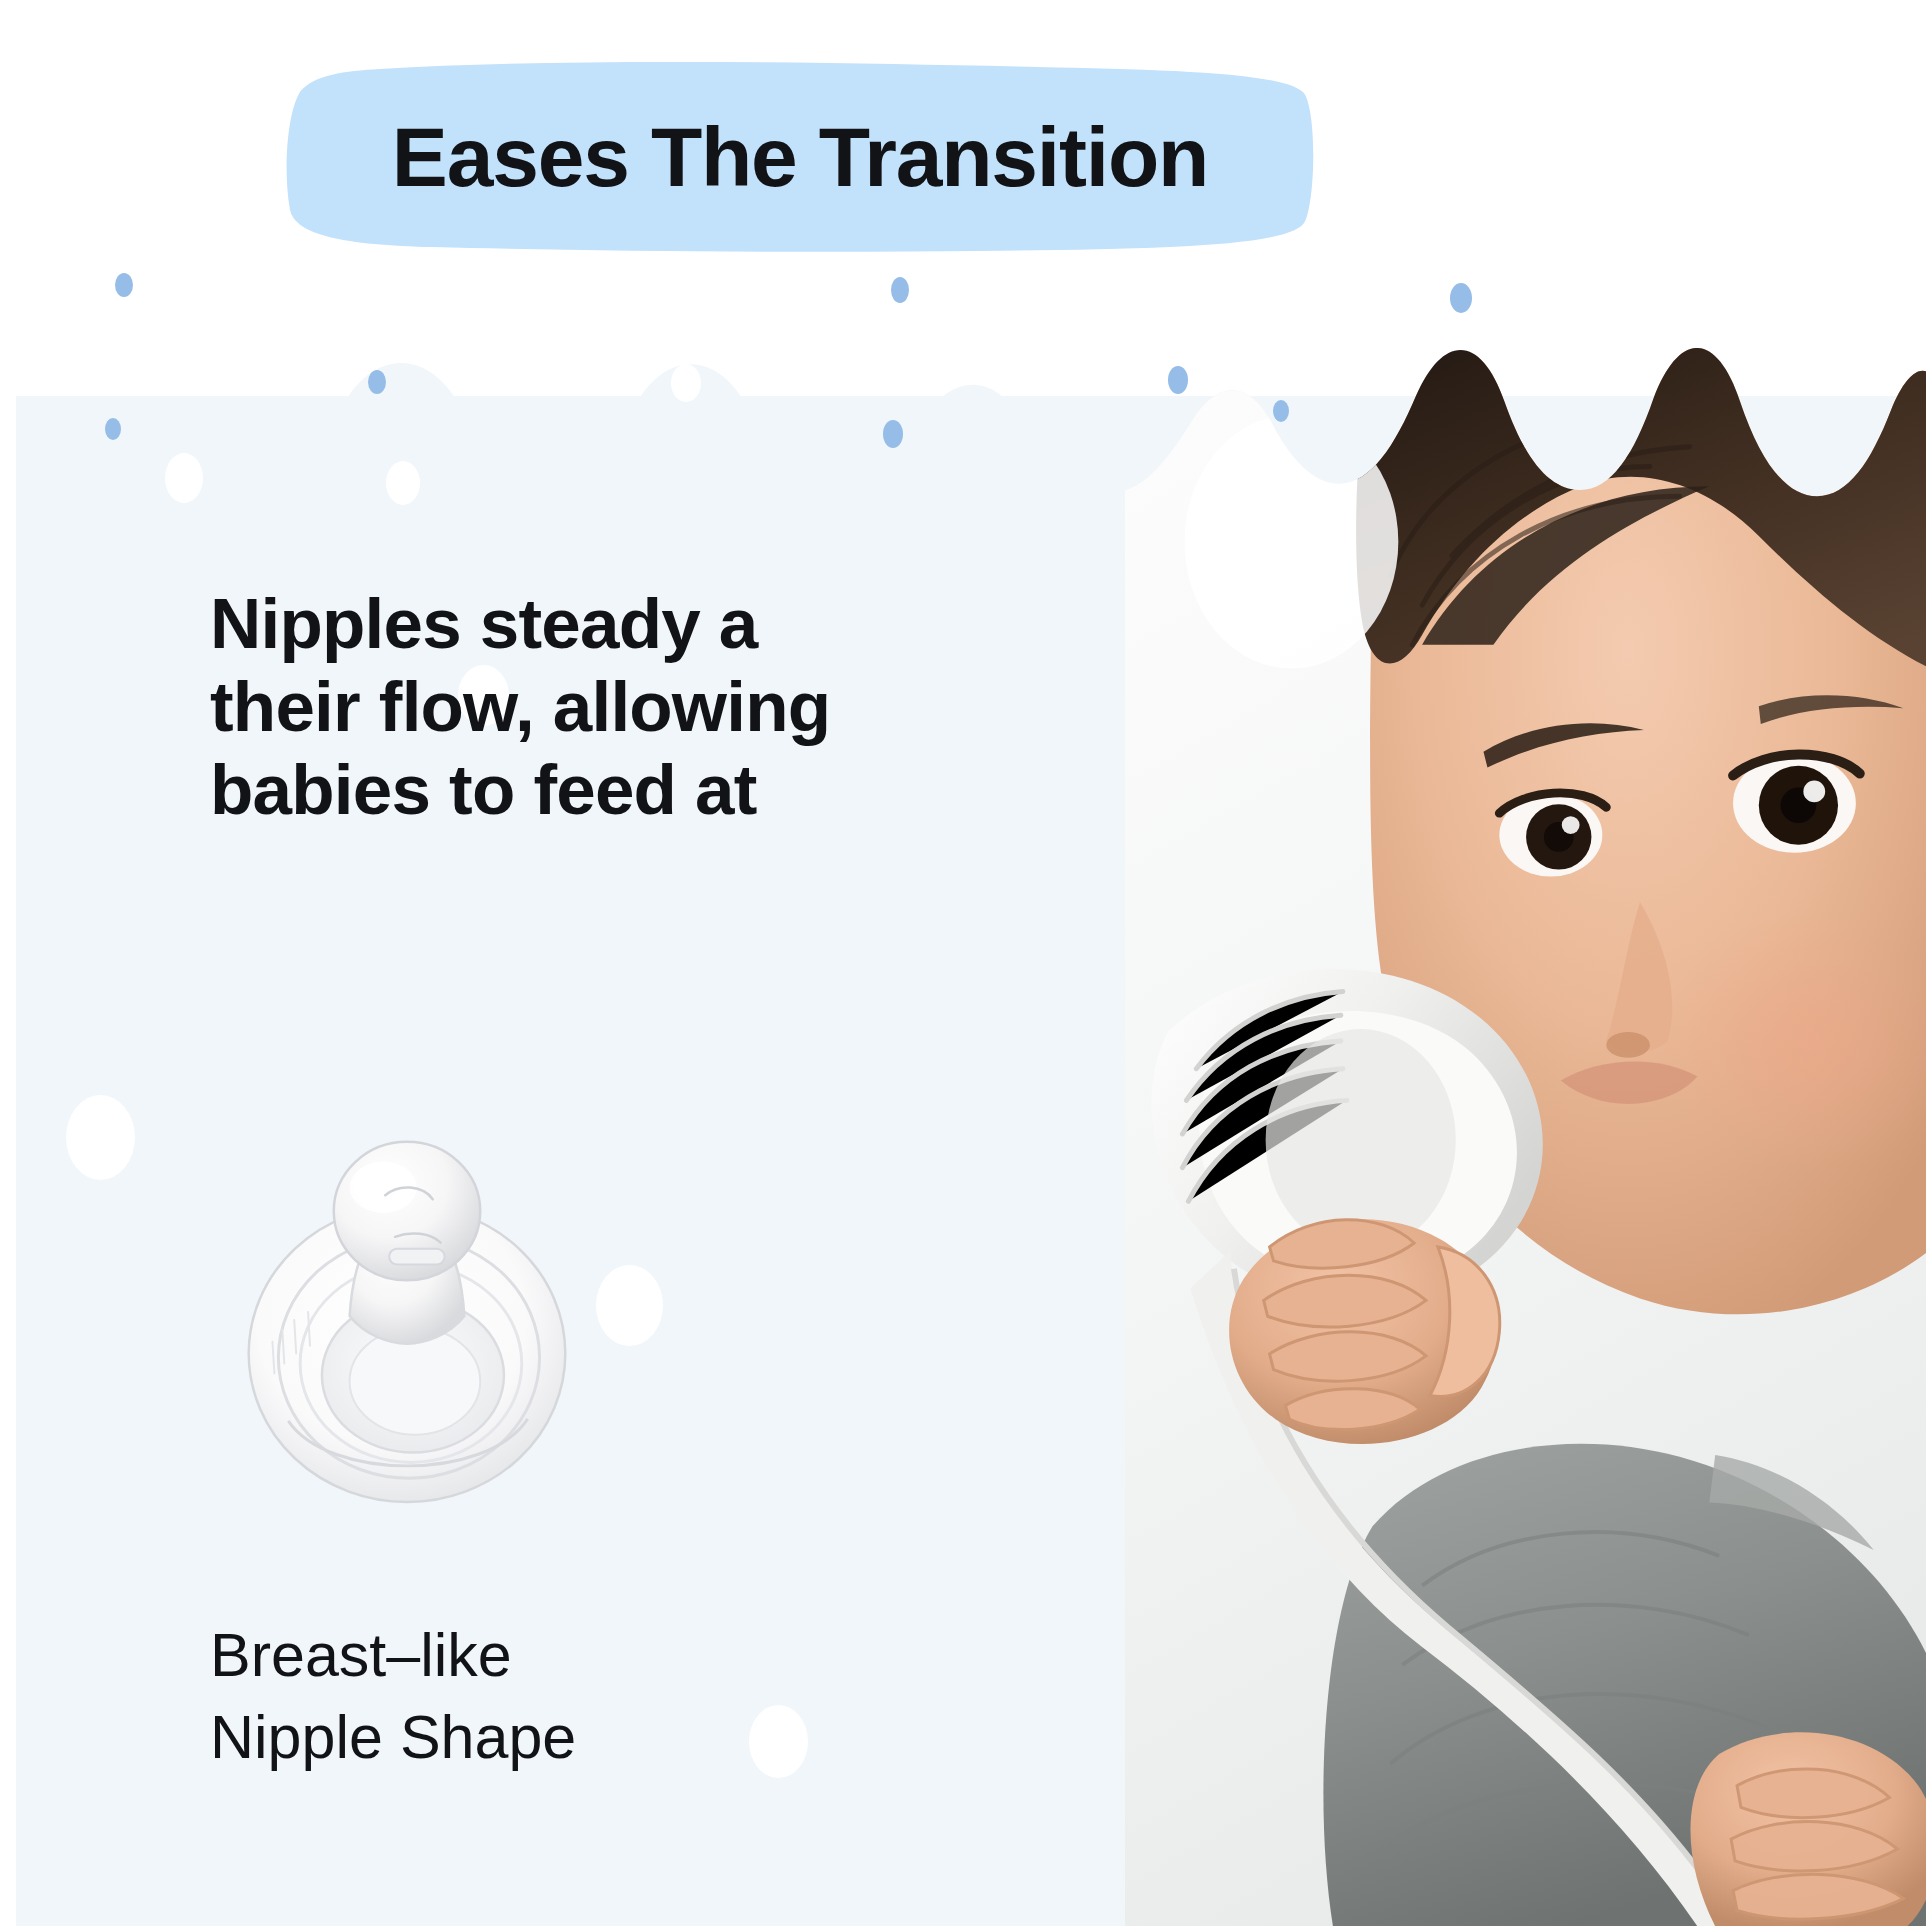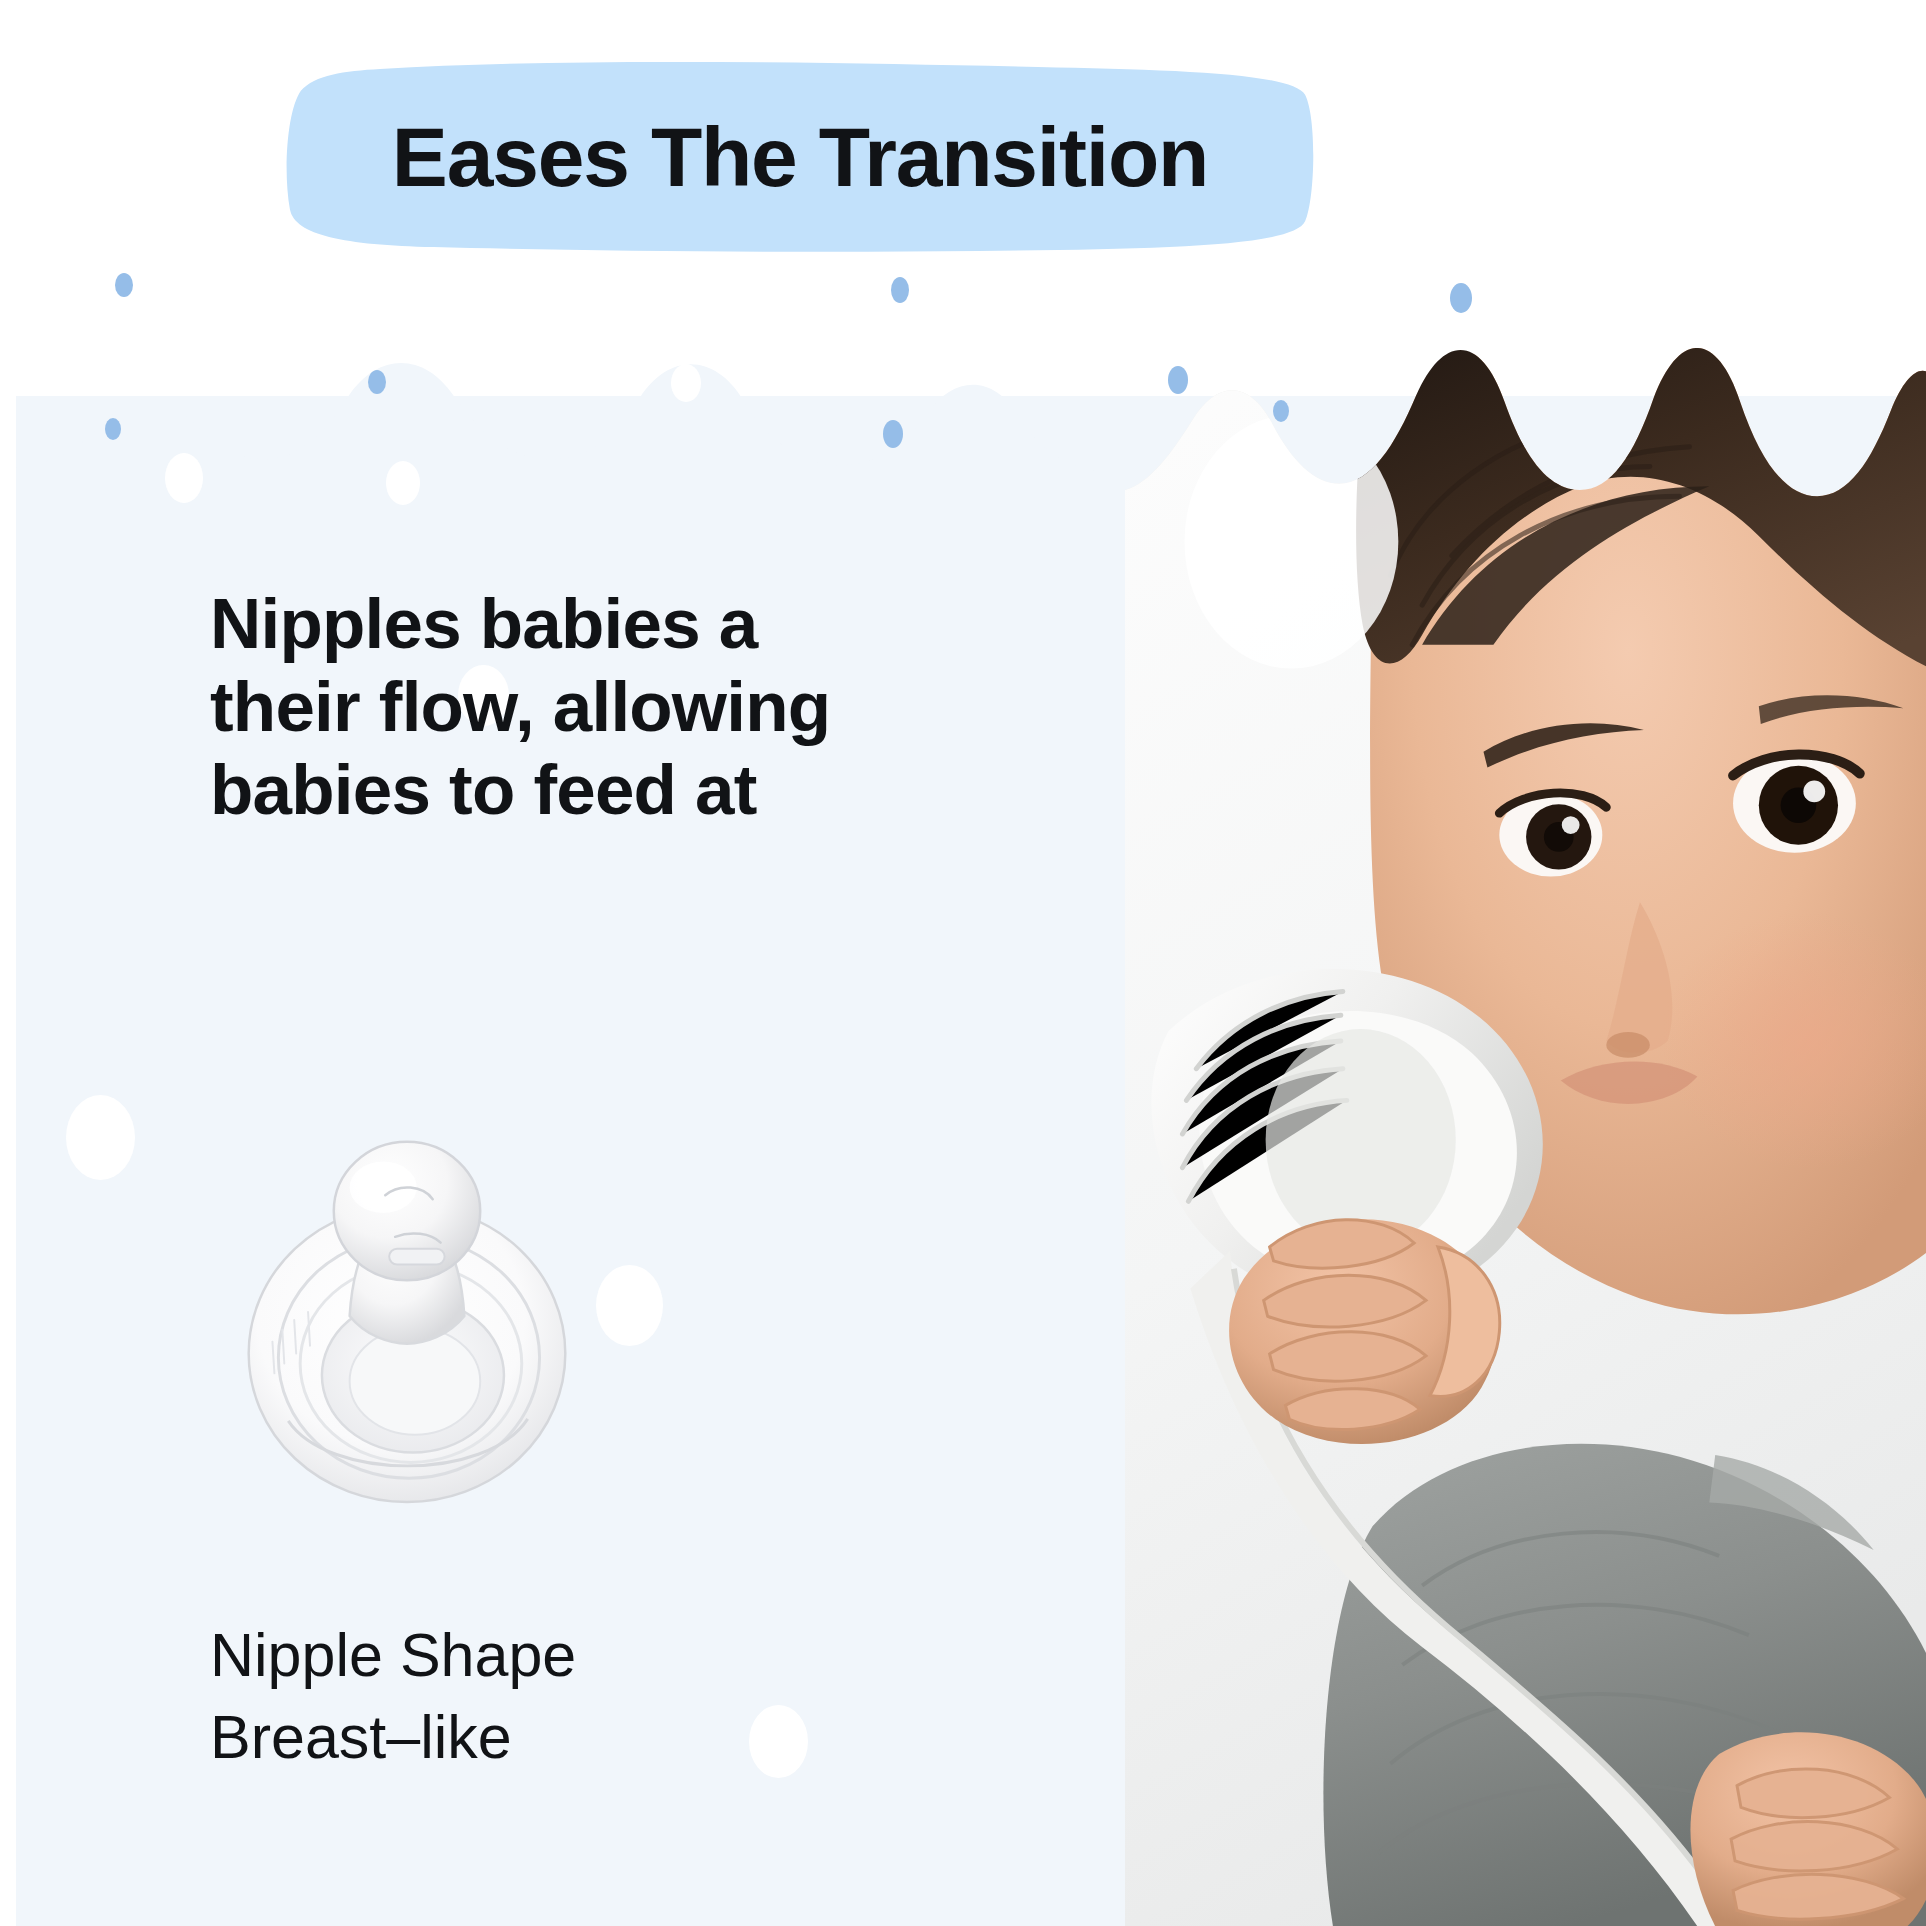--- a/index.html
+++ b/index.html
@@ -197,21 +197,21 @@
 
   <span class="bubble" style="left:50px;  top:1095px; width:69px;  height:85px;"></span>
   <span class="bubble" style="left:580px; top:1265px; width:67px;  height:81px;"></span>
   <span class="bubble" style="left:733px; top:1705px; width:59px;  height:73px;"></span>
   <span class="bubble" style="left:442px; top:665px;  width:51px;  height:61px;"></span>
   <span class="bubble" style="left:149px; top:453px;  width:38px;  height:50px;"></span>
   <span class="bubble" style="left:370px; top:461px;  width:34px;  height:44px;"></span>
   <span class="bubble" style="left:655px; top:364px;  width:30px;  height:38px;"></span>
 
   <div class="body-copy">
-    <span class="ln">Nipples babies a</span>
+    <span class="ln">Nipples steady a</span>
     <span class="ln">their flow, allowing</span>
     <span class="ln">babies to feed at</span>
   </div>
 
   <div class="product">
     <svg viewBox="0 0 380 420" xmlns="http://www.w3.org/2000/svg">
       <defs>
         <radialGradient id="baseG" cx="45%" cy="38%" r="68%">
           <stop offset="0%" stop-color="#FFFFFF"></stop>
           <stop offset="62%" stop-color="#FAFAFB"></stop>
@@ -253,22 +253,22 @@
         <path d="M64,228 L66,262"></path>
         <path d="M76,218 L78,252"></path>
         <path d="M90,210 L92,244"></path>
       </g>
 
       <path d="M70,320 C110,380 270,382 312,318" fill="none" stroke="#D7D9DD" stroke-width="3"></path>
     </svg>
   </div>
 
   <div class="caption">
+    <span class="ln">Breast–like</span>
     <span class="ln">Nipple Shape</span>
-    <span class="ln">Breast–like</span>
   </div>
 
   <div class="photo-frame">
     <svg width="0" height="0" style="position:absolute" aria-hidden="true">
       <defs>
         <clipPath id="photoScallopClip" clipPathUnits="objectBoundingBox">
           <path d="
             M0,0.090
             C0.030,0.086 0.058,0.066 0.082,0.046
             C0.112,0.020 0.152,0.020 0.180,0.048

